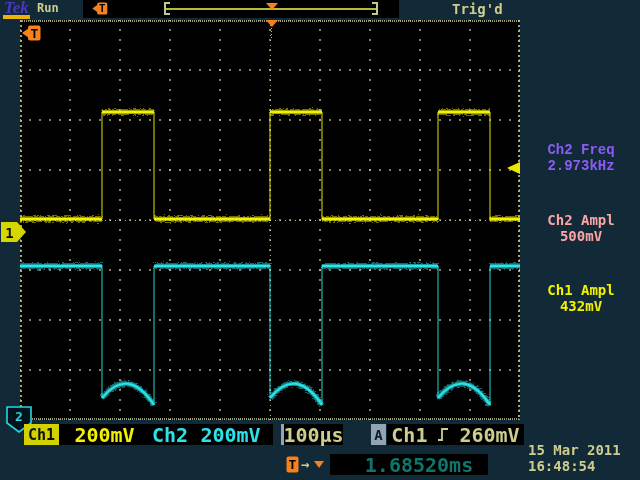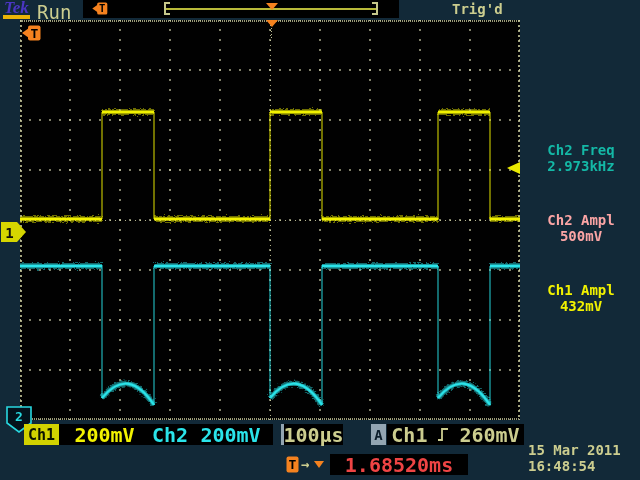--- a/index.html
+++ b/index.html
@@ -6,21 +6,21 @@
   body{
     width:640px;height:480px;position:relative;overflow:hidden;
     background:#122938;
     font-family:"DejaVu Sans Mono","Liberation Mono",monospace;
     -webkit-font-smoothing:none;
   }
   .abs{position:absolute;}
   
   .tek-logo{left:3px;top:0;font-family:"Liberation Serif",serif;font-style:italic;font-weight:bold;
     font-size:17px;color:#4b36c2;border-bottom:4px solid #eab308;line-height:15px;padding:0 1px;}
-  .run-status{left:37px;top:1px;font-size:19px;font-weight:normal;color:#cccd8f;}
+  .run-status{left:37px;top:1px;font-size:12px;font-weight:bold;color:#cccd8f;}
   .trigd-status{left:452px;top:1px;font-size:14px;font-weight:bold;color:#cccd8f;}
   .record-box{left:83px;top:0;width:316px;height:18px;background:#000;}
   .rec-ticon{left:9px;top:2px;}
   .bracket-bar{left:81px;top:2px;width:214px;height:13px;}
   .cap{position:absolute;top:0;width:6px;height:13px;box-sizing:border-box;}
   .cap-l{left:0;border-left:2px solid #c6c78a;border-top:2px solid #c6c78a;border-bottom:2px solid #c6c78a;}
   .cap-r{right:0;border-right:2px solid #c6c78a;border-top:2px solid #c6c78a;border-bottom:2px solid #c6c78a;}
   .rec-line{position:absolute;left:2px;right:2px;top:6px;height:2px;background:#b9ba3a;}
   .rec-tri{position:absolute;left:102px;top:1px;width:0;height:0;
     border-left:6px solid transparent;border-right:6px solid transparent;border-top:7px solid #f5821f;}
@@ -64,21 +64,21 @@
   .ch2-box .lbl{margin-left:2px;}
   .ch2-box .val{margin:0 auto;}
   .m-tag{left:281px;top:424px;width:15px;}
   .tb-box{left:284px;top:424px;width:59px;color:#cccd8f;}
   .a-tag{left:371px;top:424px;width:15px;}
   .trg-box{left:387px;top:424px;width:137px;color:#cccd8f;gap:10px;}
   .t-icon2{left:286px;top:456px;}
   .delay-arrow{left:301px;top:456px;font-size:14px;font-weight:bold;color:#cccd8f;}
   .delay-tri{left:314px;top:461px;width:0;height:0;border-left:5px solid transparent;
     border-right:5px solid transparent;border-top:7px solid #f5821f;}
-  .delay-box{left:330px;top:454px;width:138px;color:#ef4444;}
+  .delay-box{left:330px;top:454px;width:138px;color:#0f766e;padding-left:20px;}
   .datetime{left:528px;top:442px;font-size:14px;font-weight:bold;color:#cccd8f;line-height:16px;}
   
   .meas{position:absolute;left:522px;width:118px;text-align:center;font-size:14px;font-weight:bold;line-height:16px;}
   .meas-0{top:142px;} .meas-1{top:212px;} .meas-2{top:282px;}
 </style>
 </head>
 <body>
 
 <div class="abs tek-logo">Tek</div>
 <div class="abs run-status">Run</div>
@@ -138,21 +138,21 @@
 
 <svg class="abs" style="left:1px;top:221px;" width="26" height="22" viewBox="0 0 26 22">
   <polygon points="0,1 16,1 25,11 16,21 0,21" fill="#d6d600"></polygon>
   <text x="8.5" y="16.5" font-size="14" font-weight="bold" fill="#10100a" text-anchor="middle" font-family="DejaVu Sans Mono, monospace">1</text>
 </svg>
 <svg class="abs" style="left:6px;top:406px;" width="26" height="28" viewBox="0 0 26 28">
   <polygon points="1,1 25,1 25,17 13,26 1,17" fill="#04121c" stroke="#28d8e0" stroke-width="1.6"></polygon>
   <text x="13" y="15" font-size="13" font-weight="bold" fill="#28d8e0" text-anchor="middle" font-family="DejaVu Sans Mono, monospace">2</text>
 </svg>
 
-<div class="meas meas-0" style="color: #14b8a6;">
+<div class="meas meas-0" style="color: #8b5cf6; font-family: Liberation Mono, monospace;">
   <div>Ch2 Freq</div>
   <div>2.973kHz</div>
 </div>
 <div class="meas meas-1" style="color: #fca5a5;">
   <div>Ch2 Ampl</div>
   <div>500mV</div>
 </div>
 <div class="meas meas-2" style="color: rgb(242, 242, 0);">
   <div>Ch1 Ampl</div>
   <div>432mV</div>

